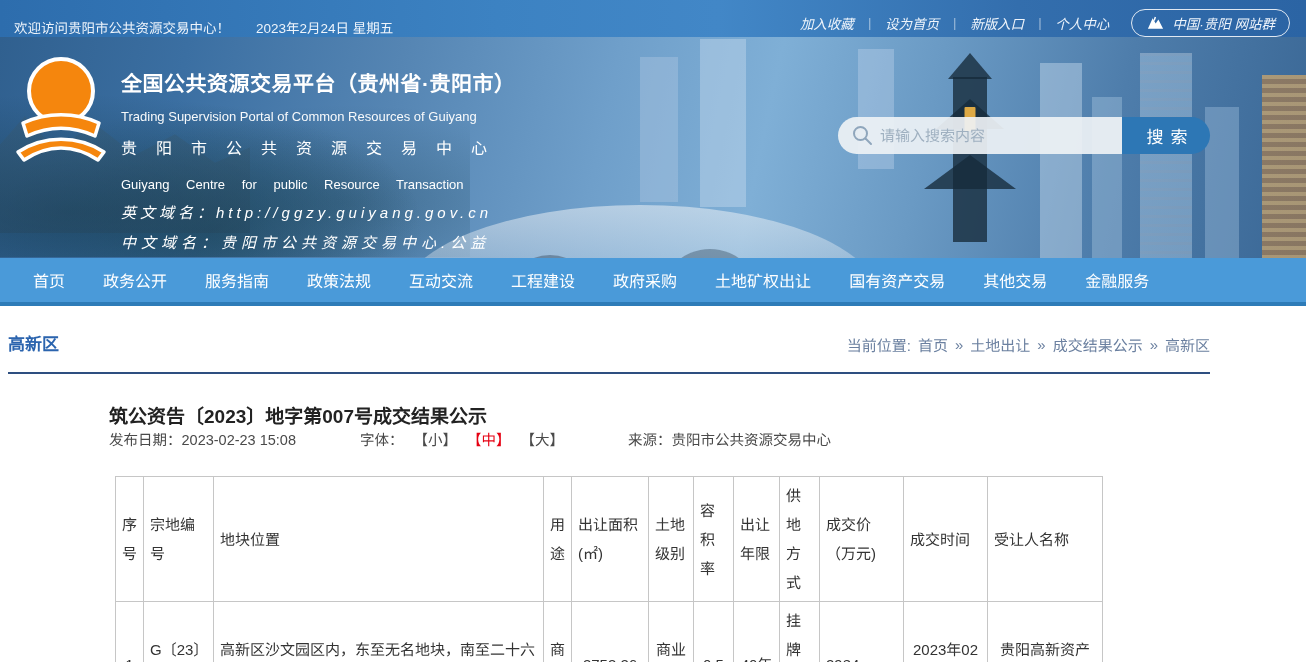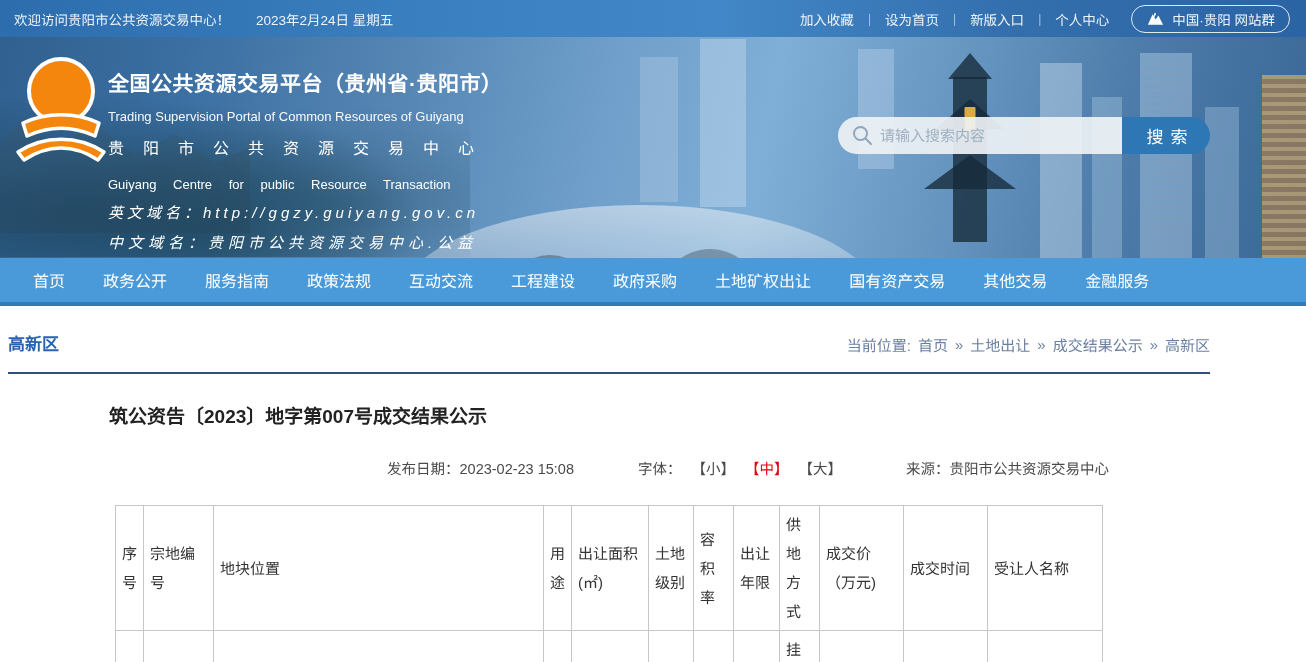--- a/index.html
+++ b/index.html
@@ -1,26 +1,26 @@
 <!DOCTYPE html>
 <html lang="zh-CN"><head>
 <meta charset="utf-8">
 <style>
   * { margin:0; padding:0; box-sizing:border-box; }
   html,body { width:1306px; background:#fff; font-family:"Liberation Sans","DejaVu Sans",sans-serif; }
   body { height:662px; overflow:hidden; }
 
   
   .topbar{
-    height:37px; display:flex; align-items:center; justify-content:space-between;
+    height:37px; display:flex; align-items:flex-end; justify-content:space-between;
     padding:0 16px 0 14px; color:#eef4fb; font-size:13.5px;
     background:linear-gradient(90deg,#2d6dad 0%,#3c82c2 38%,#4287c7 55%,#336ead 78%,#2b64a4 100%);
   }
   .topbar-left{ display:flex; align-items:center; gap:26px; }
-  .topbar-right{ display:flex; align-items:center; gap:14px; }
+  .topbar-right{ display:flex; align-items:center; gap:14px;font-style:italic; }
   .topbar a, .tb-link{ color:#eef4fb; text-decoration:none; cursor:pointer; }
   .tb-sep{ color:rgba(255,255,255,.55); font-size:12px; }
   .site-group{
     display:flex; align-items:center; gap:7px; border:1px solid rgba(255,255,255,.85);
     border-radius:14px; padding:3px 14px; cursor:pointer; margin-left:8px;
   }
 
   
   .banner{ position:relative; height:221px; overflow:hidden;
     background:linear-gradient(102deg,#30608f 0%,#3b6fa2 14%,#5585b3 30%,#6f9fca 46%,#7fafd6 58%,#6a9ac4 70%,#4e7dab 84%,#3a6795 100%);
@@ -55,21 +55,21 @@
   .b-pag1{ top:6px; border-width:0 22px 26px 22px; }
   .b-pag2{ top:52px; border-width:0 34px 30px 34px; }
   .b-pag3{ top:108px; border-width:0 46px 34px 46px; }
   .b-pag-body{ left:50%; transform:translateX(-50%); top:30px; width:34px; height:165px; background:rgba(22,42,58,.78); }
   .b-plaque{ left:50%; transform:translateX(-50%); top:60px; width:11px; height:24px; background:rgba(232,176,70,.95); border-radius:1px; }
   .b-tint{ inset:0; background:linear-gradient(90deg,rgba(30,70,130,.40),rgba(42,92,152,.14) 46%,rgba(30,75,135,.26)); }
   .b-water{ left:0; right:0; bottom:0; height:22px; background:linear-gradient(180deg,rgba(15,45,70,.45),rgba(8,30,50,.6)); }
 
   .banner-content{ position:absolute; inset:0; z-index:2; }
   .logo{ position:absolute; left:14px; top:14px; }
-  .header-text{ position:absolute; left:108px; top:30px; width:402px; color:#fff; }
+  .header-text{ position:absolute; left:121px; top:30px; width:402px; color:#fff; }
   .portal-title{ font-size:21px; font-weight:bold; letter-spacing:.5px; white-space:nowrap; }
   .portal-title-en{ font-size:13px; margin-top:12px; color:rgba(255,255,255,.96); white-space:nowrap; }
   .center-cn{ font-size:16px; letter-spacing:19px; margin-top:11px; white-space:nowrap; overflow:hidden; width:402px; }
   .center-en{ font-size:13px; word-spacing:13px; margin-top:18px; white-space:nowrap; overflow:hidden; width:402px; }
   .domain-line{ font-size:15px; margin-top:9px; white-space:nowrap; overflow:hidden; width:402px;font-style:italic; }
   .domain-en{ letter-spacing:4px; }
   .domain-cn{ letter-spacing:5px; }
 
   .search{ position:absolute; left:838px; top:80px; width:372px; height:37px; display:flex; z-index:3; }
   .search-input-wrap{ position:relative; flex:1; }
@@ -94,21 +94,21 @@
   .page-inner{ margin-left:8px; width:1202px; }
   .section-bar{ display:flex; justify-content:space-between; align-items:flex-end;
     padding:24px 0 17px 0; border-bottom:2px solid #2e4f80; }
   .section-title{ color:#2b64ae; font-weight:bold; font-size:17px; }
   .crumbs{ color:#6b80a0; font-size:15px; display:flex; gap:7px; align-items:center; }
   .crumbs span{ cursor:default; }
   .crumb-link{ cursor:pointer; }
 
   .article{ width:1000px; margin:0 auto; }
   .article-title{ font-size:19px; font-weight:bold; color:#222; margin-top:27px; }
-  .meta{ display:flex; justify-content:flex-end; gap:64px; margin-top:29px; font-size:14.5px; color:#4a4a4a; }
+  .meta{ display:flex; justify-content:flex-start; gap:64px; font-size:14.5px; color:#4a4a4a; }
   .meta-item{ white-space:nowrap; }
   .font-sizes{ display:flex; gap:10px; }
   .font-size-btn{ cursor:pointer; color:#4a4a4a; }
   .font-size-active{ color:#e60012; }
 
   .table-wrap{ margin:27px auto 0; width:fit-content; }
   table{ border-collapse:collapse; font-size:15px; color:#333; table-layout:fixed; }
   th,td{ border:1px solid #c6c6c6; padding:4px 6px; line-height:29px; font-weight:normal;
     vertical-align:middle; word-break:break-all; }
   th{ text-align:left; }

